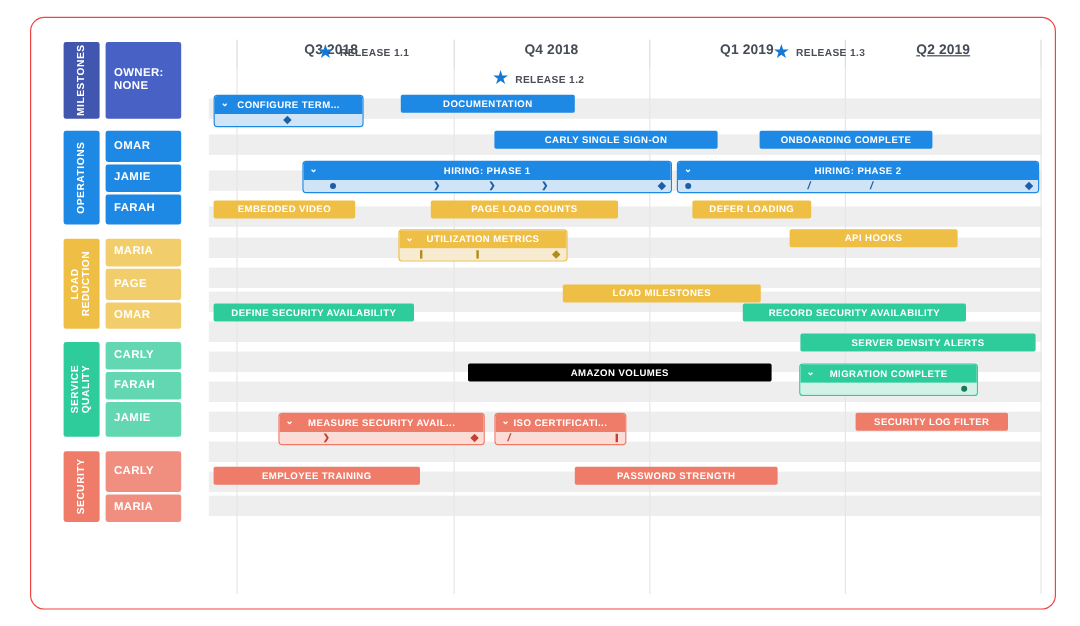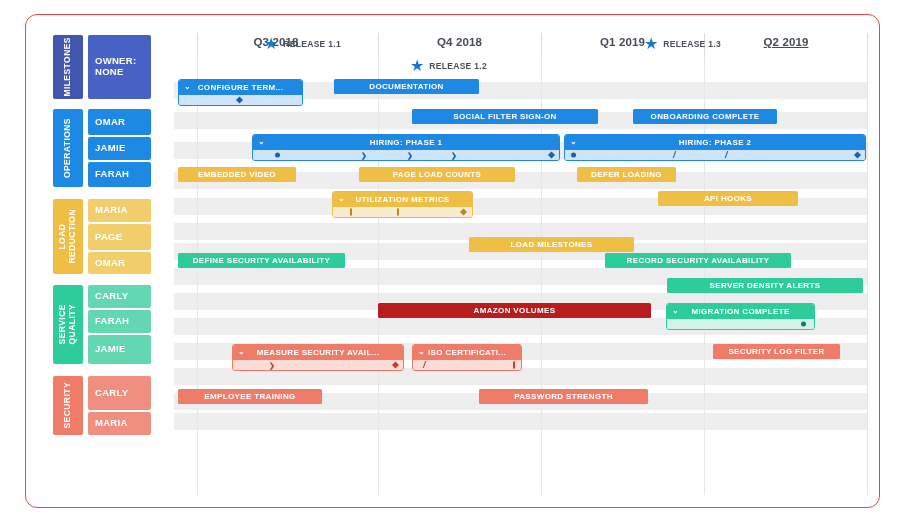--- a/index.html
+++ b/index.html
@@ -184,21 +184,21 @@
       <div class="parent" style="left: 4px; top: 22px; width: 125px; border-color: rgb(30, 136, 229); background: rgb(207, 228, 247);">
         <div class="phead" style="background: rgb(30, 136, 229);">
           <span class="chev" style="top: 40%;">⌄</span>
           <span>CONFIGURE TERM...</span>
         </div>
         <div class="ptrack" style="background: rgb(207, 228, 247);">
           <div class="mk diamond" style="left: 58px; background: rgb(28, 95, 168);"></div>
         </div>
       </div>
       <div class="bar" style="left: 160px; top: 22px; width: 145px; background: rgb(30, 136, 229);">DOCUMENTATION</div>
-      <div class="bar" style="left: 238px; top: 52px; width: 186px; background: rgb(30, 136, 229);">SOCIAL FILTER SIGN-ON</div>
+      <div class="bar" style="left: 238px; top: 52px; width: 186px; background: rgb(30, 136, 229);">CARLY SINGLE SIGN-ON</div>
       <div class="bar" style="left: 459px; top: 52px; width: 144px; background: rgb(30, 136, 229);">ONBOARDING COMPLETE</div>
       <div class="parent" style="left: 78px; top: 77px; width: 308px; border-color: rgb(30, 136, 229); background: rgb(207, 228, 247);">
         <div class="phead" style="background: rgb(30, 136, 229);">
           <span class="chev" style="top: 40%;">⌄</span>
           <span>HIRING: PHASE 1</span>
         </div>
         <div class="ptrack" style="background: rgb(207, 228, 247);">
           <div class="mk dot" style="left: 22px; background: rgb(28, 95, 168);"></div>
           <div class="mk chevglyph" style="left: 108px; color: rgb(28, 95, 168);">❯</div>
           <div class="mk chevglyph" style="left: 154px; color: rgb(28, 95, 168);">❯</div>
@@ -228,23 +228,23 @@
         </div>
         <div class="ptrack" style="background: rgb(247, 236, 210);">
           <div class="mk tick" style="left: 17px; background: rgb(179, 140, 28);"></div>
           <div class="mk tick" style="left: 64px; background: rgb(179, 140, 28);"></div>
           <div class="mk diamond" style="left: 128px; background: rgb(179, 140, 28);"></div>
         </div>
       </div>
       <div class="bar" style="left: 484px; top: 134px; width: 140px; background: rgb(239, 191, 69);">API HOOKS</div>
       <div class="bar" style="left: 295px; top: 180px; width: 165px; background: rgb(239, 191, 69);">LOAD MILESTONES</div>
       <div class="bar" style="left: 4px; top: 196px; width: 167px; background: rgb(46, 204, 155);">DEFINE SECURITY AVAILABILITY</div>
-      <div class="bar" style="left: 431px; top: 196px; width: 186px; background: rgb(46, 204, 155);">RECORD SECURITY AVAILABILITY</div>
+      <div class="bar" style="left: 445px; top: 196px; width: 186px; background: rgb(46, 204, 155);">RECORD SECURITY AVAILABILITY</div>
       <div class="bar" style="left: 493px; top: 221px; width: 196px; background: rgb(46, 204, 155);">SERVER DENSITY ALERTS</div>
-      <div class="bar" style="left: 204px; top: 246px; width: 273px; background: #b91c1c;">AMAZON VOLUMES</div>
+      <div class="bar" style="left: 216px; top: 246px; width: 253px; background: #000000;">AMAZON VOLUMES</div>
       <div class="parent" style="left: 492px; top: 246px; width: 149px; border-color: rgb(46, 204, 155); background: rgb(210, 242, 231);">
         <div class="phead" style="background: rgb(46, 204, 155);">
           <span class="chev" style="top: 40%;">⌄</span>
           <span>MIGRATION COMPLETE</span>
         </div>
         <div class="ptrack" style="background: rgb(210, 242, 231);">
           <div class="mk dot" style="left: 134px; background: rgb(21, 121, 91);"></div>
         </div>
       </div>
       <div class="parent" style="left: 58px; top: 287px; width: 172px; border-color: rgb(239, 123, 105); background: rgb(251, 220, 214);">
@@ -261,21 +261,21 @@
         <div class="phead" style="background: rgb(239, 123, 105);">
           <span class="chev" style="top: 40%;">⌄</span>
           <span>ISO CERTIFICATI...</span>
         </div>
         <div class="ptrack" style="background: rgb(251, 220, 214);">
           <div class="mk slash" style="left: 10px; color: rgb(196, 65, 47);">/</div>
           <div class="mk tick" style="left: 100px; background: rgb(196, 65, 47);"></div>
         </div>
       </div>
       <div class="bar" style="left: 539px; top: 287px; width: 127px; background: rgb(239, 123, 105);">SECURITY LOG FILTER</div>
-      <div class="bar" style="left: 4px; top: 332px; width: 144px; background: rgb(239, 123, 105);">EMPLOYEE TRAINING</div>
+      <div class="bar" style="left: 4px; top: 332px; width: 172px; background: rgb(239, 123, 105);">EMPLOYEE TRAINING</div>
       <div class="bar" style="left: 305px; top: 332px; width: 169px; background: rgb(239, 123, 105); text-align: right;">PASSWORD STRENGTH</div>
     </div>
 
   <div id="labels"></div>
 
 <div class="group-label" style="top: 20px; height: 64px; background: rgb(65, 86, 174);">
       <span>MILESTONES</span>
     </div>
     <div class="owner-cell" style="top: 20px; height: 64px; background: rgb(71, 97, 196);">OWNER:
 NONE</div>

